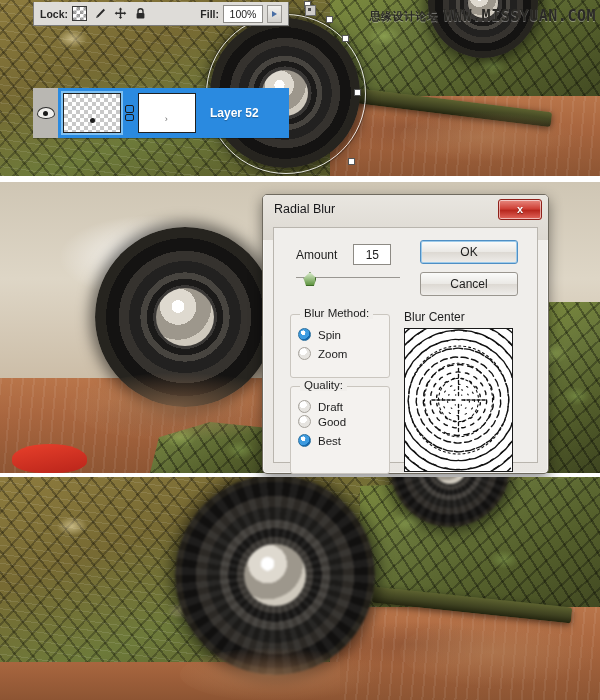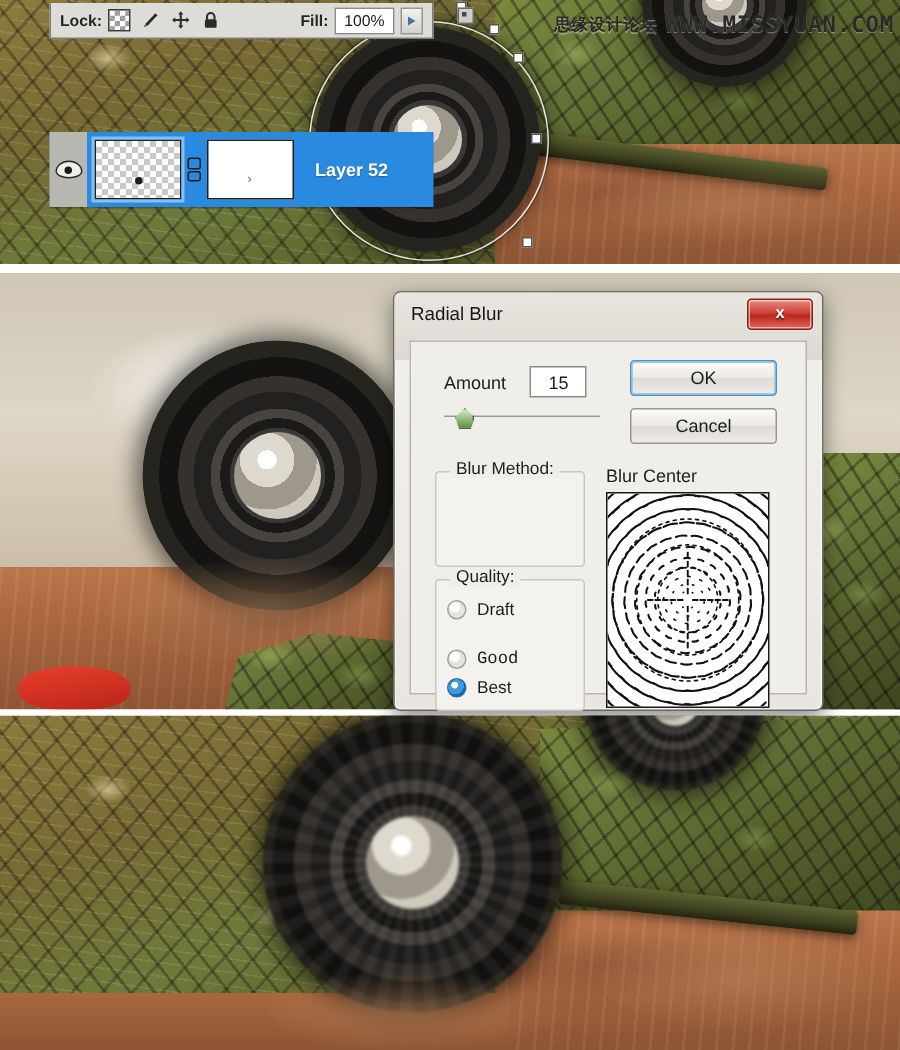--- a/index.html
+++ b/index.html
@@ -324,30 +324,40 @@
       <div class="slider">
         <div class="track"></div>
         <div class="knob" style="left: 7.48px;"></div>
       </div>
 
       <div class="btn" id="cancel-button">Cancel</div>
       <div class="btn" id="ok-button">OK</div>
 
       <div class="group" id="blur-method-group">
         <span class="gtitle">Blur Method:</span>
+        <div style="margin-top:13px;">
+          <div class="radio-row">
+            <span class="radio on"></span>
+            <span>Spin</span>
+          </div>
+          <div class="radio-row" style="margin-top:6px;">
+            <span class="radio"></span>
+            <span>Zoom</span>
+          </div>
+        </div>
       </div>
 
       <div class="group" id="quality-group">
         <span class="gtitle">Quality:</span>
         <div style="margin-top:13px;">
           <div class="radio-row">
             <span class="radio"></span>
             <span>Draft</span>
           </div>
-          <div class="radio-row" style="margin-top:20px;font-family:Liberation Mono, monospace;">
+          <div class="radio-row" style="margin-top:2px;">
             <span class="radio"></span>
             <span>Good</span>
           </div>
           <div class="radio-row" style="margin-top:6px;">
             <span class="radio on"></span>
             <span>Best</span>
           </div>
         </div>
       </div>
 

